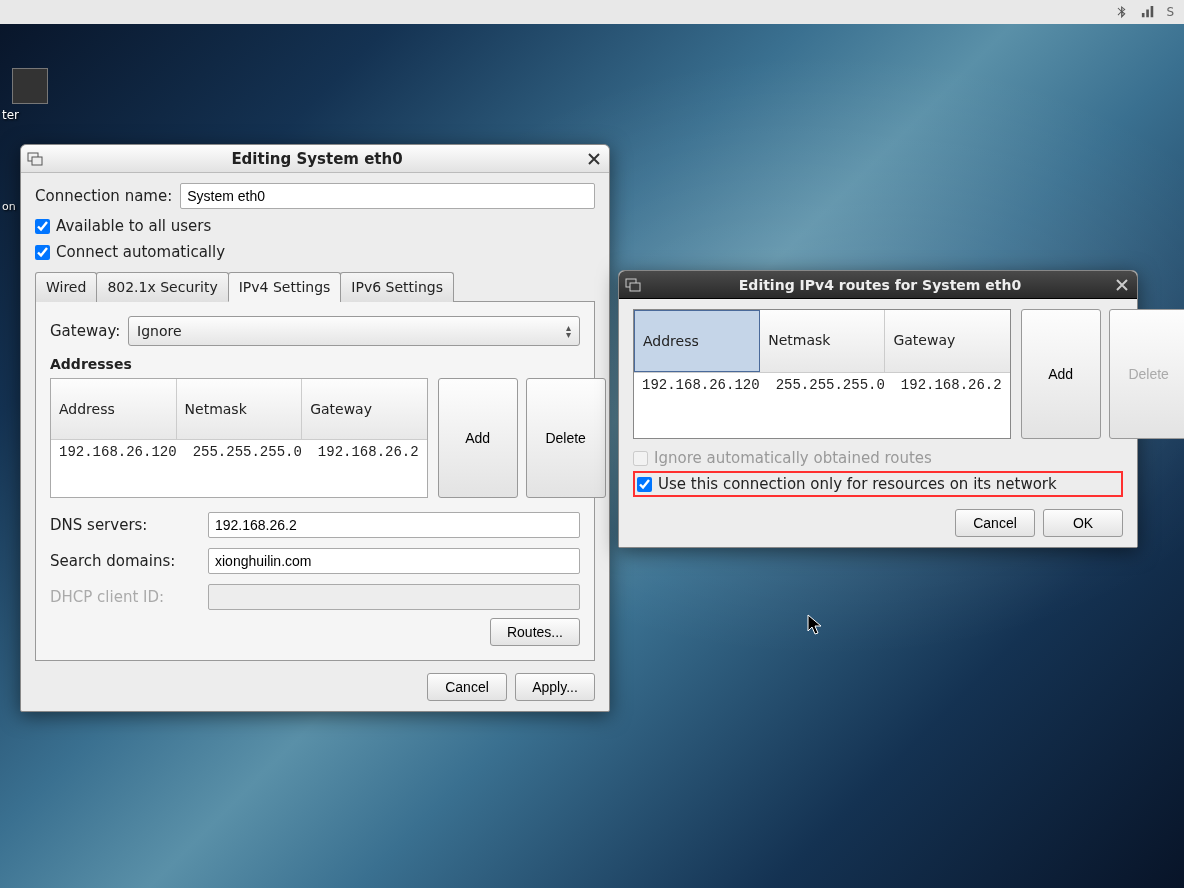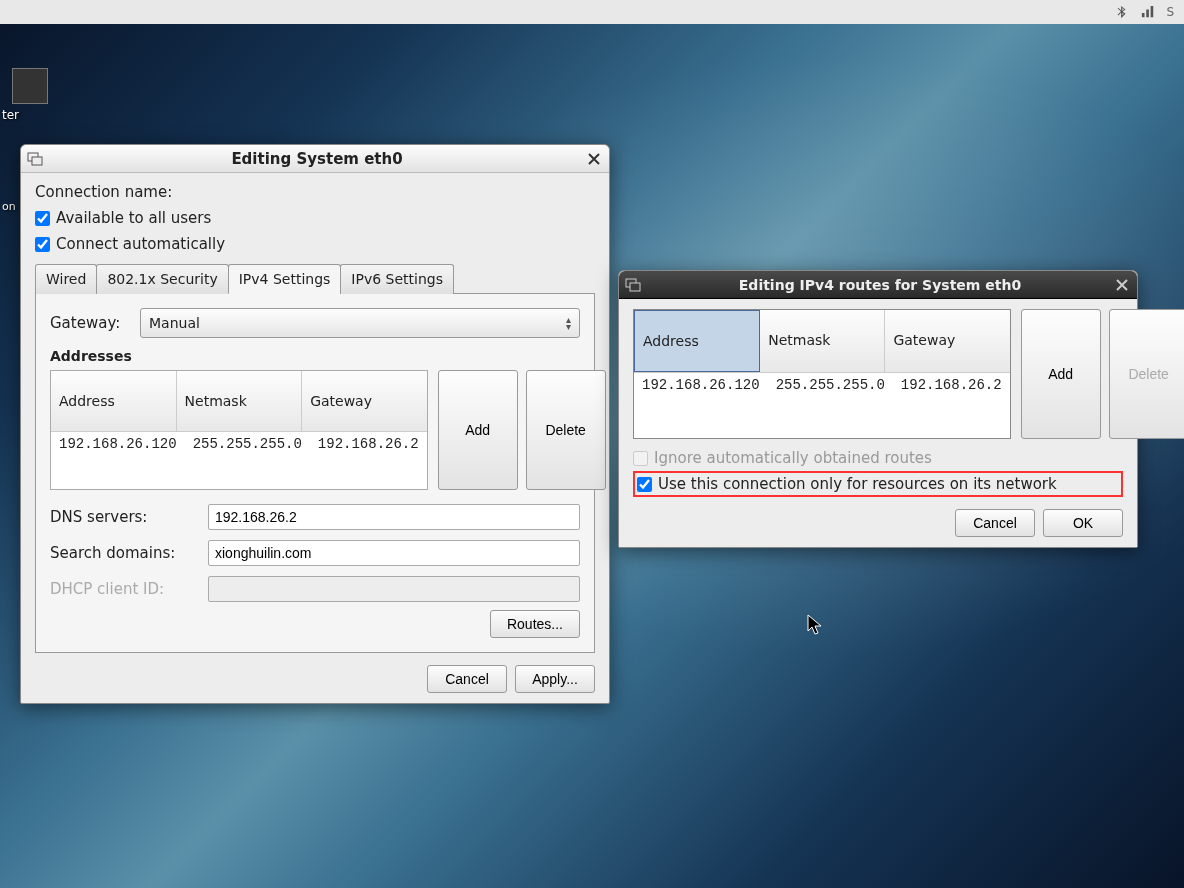--- a/index.html
+++ b/index.html
@@ -48,21 +48,21 @@
   }
   .titlebar-dark {
     background:linear-gradient(#4a4a4a,#2a2a2a);
     border-bottom:1px solid #000;
     color:#eee;
   }
   .titlebar-icon { width:16px; height:16px; margin-right:6px; flex-shrink:0; }
   .titlebar-title { flex:1; text-align:center; font-weight:bold; font-size:15px; }
   .titlebar-close { width:18px; height:18px; display:flex; align-items:center; justify-content:center; cursor:pointer; }
   .window-body { padding:10px 14px; }
-  .row { display:flex; align-items:center; gap:20px; margin-bottom:8px; }
+  .row { display:flex; align-items:center; gap:8px; margin-bottom:8px; }
   .label { font-size:15px; }
   input[type=text] {
     background:white; border:1px solid #aaa; border-radius:2px;
     padding:4px 6px; font-size:14px; height:26px;
   }
   input[type=text]:disabled { background:#ededed; color:#999; }
   .checkbox-row { display:flex; align-items:center; gap:6px; margin-bottom:4px; }
   input[type=checkbox] { width:15px; height:15px; margin:0; }
   .tabs { display:flex; border-bottom:1px solid #999; margin-top:10px; }
   .tab {
@@ -154,41 +154,42 @@
     <span class="titlebar-title">Editing System eth0</span>
     <span class="titlebar-close">
       <svg viewBox="0 0 12 12" width="12" height="12">
           <path d="M1 1L11 11M11 1L1 11" stroke="#333" stroke-width="2"></path>
         </svg>
     </span>
   </div>
   <div class="window-body">
     <div class="row">
       <span class="label">Connection name:</span>
+      <input type="text" style="flex: 1 1 0%;" value="System eth0">
     </div>
     <div class="checkbox-row" style="margin-bottom:8px;">
       <input type="checkbox" checked="" style="">
       <span class="label">Available to all users</span>
     </div>
     <div class="checkbox-row">
       <input type="checkbox" checked="" style="">
       <span class="label">Connect automatically</span>
     </div>
 
     <div class="tabs">
       <div class="tab">Wired</div>
       <div class="tab">802.1x Security</div>
       <div class="tab active">IPv4 Settings</div>
       <div class="tab">IPv6 Settings</div>
     </div>
     <div class="tab-content">
       <div class="row">
         <span class="label" style="width:70px;">Gateway:</span>
         <div class="combo">
-          <span>Manual</span>
+          <span>Ignore</span>
           <span class="updown">▴<br>▾</span>
         </div>
       </div>
 
       <div class="section-h">Addresses</div>
       <div class="table-area">
         <div class="table" style="height:120px;">
           <div class="thead">
             <div class="th">Address</div>
             <div class="th">Netmask</div>

